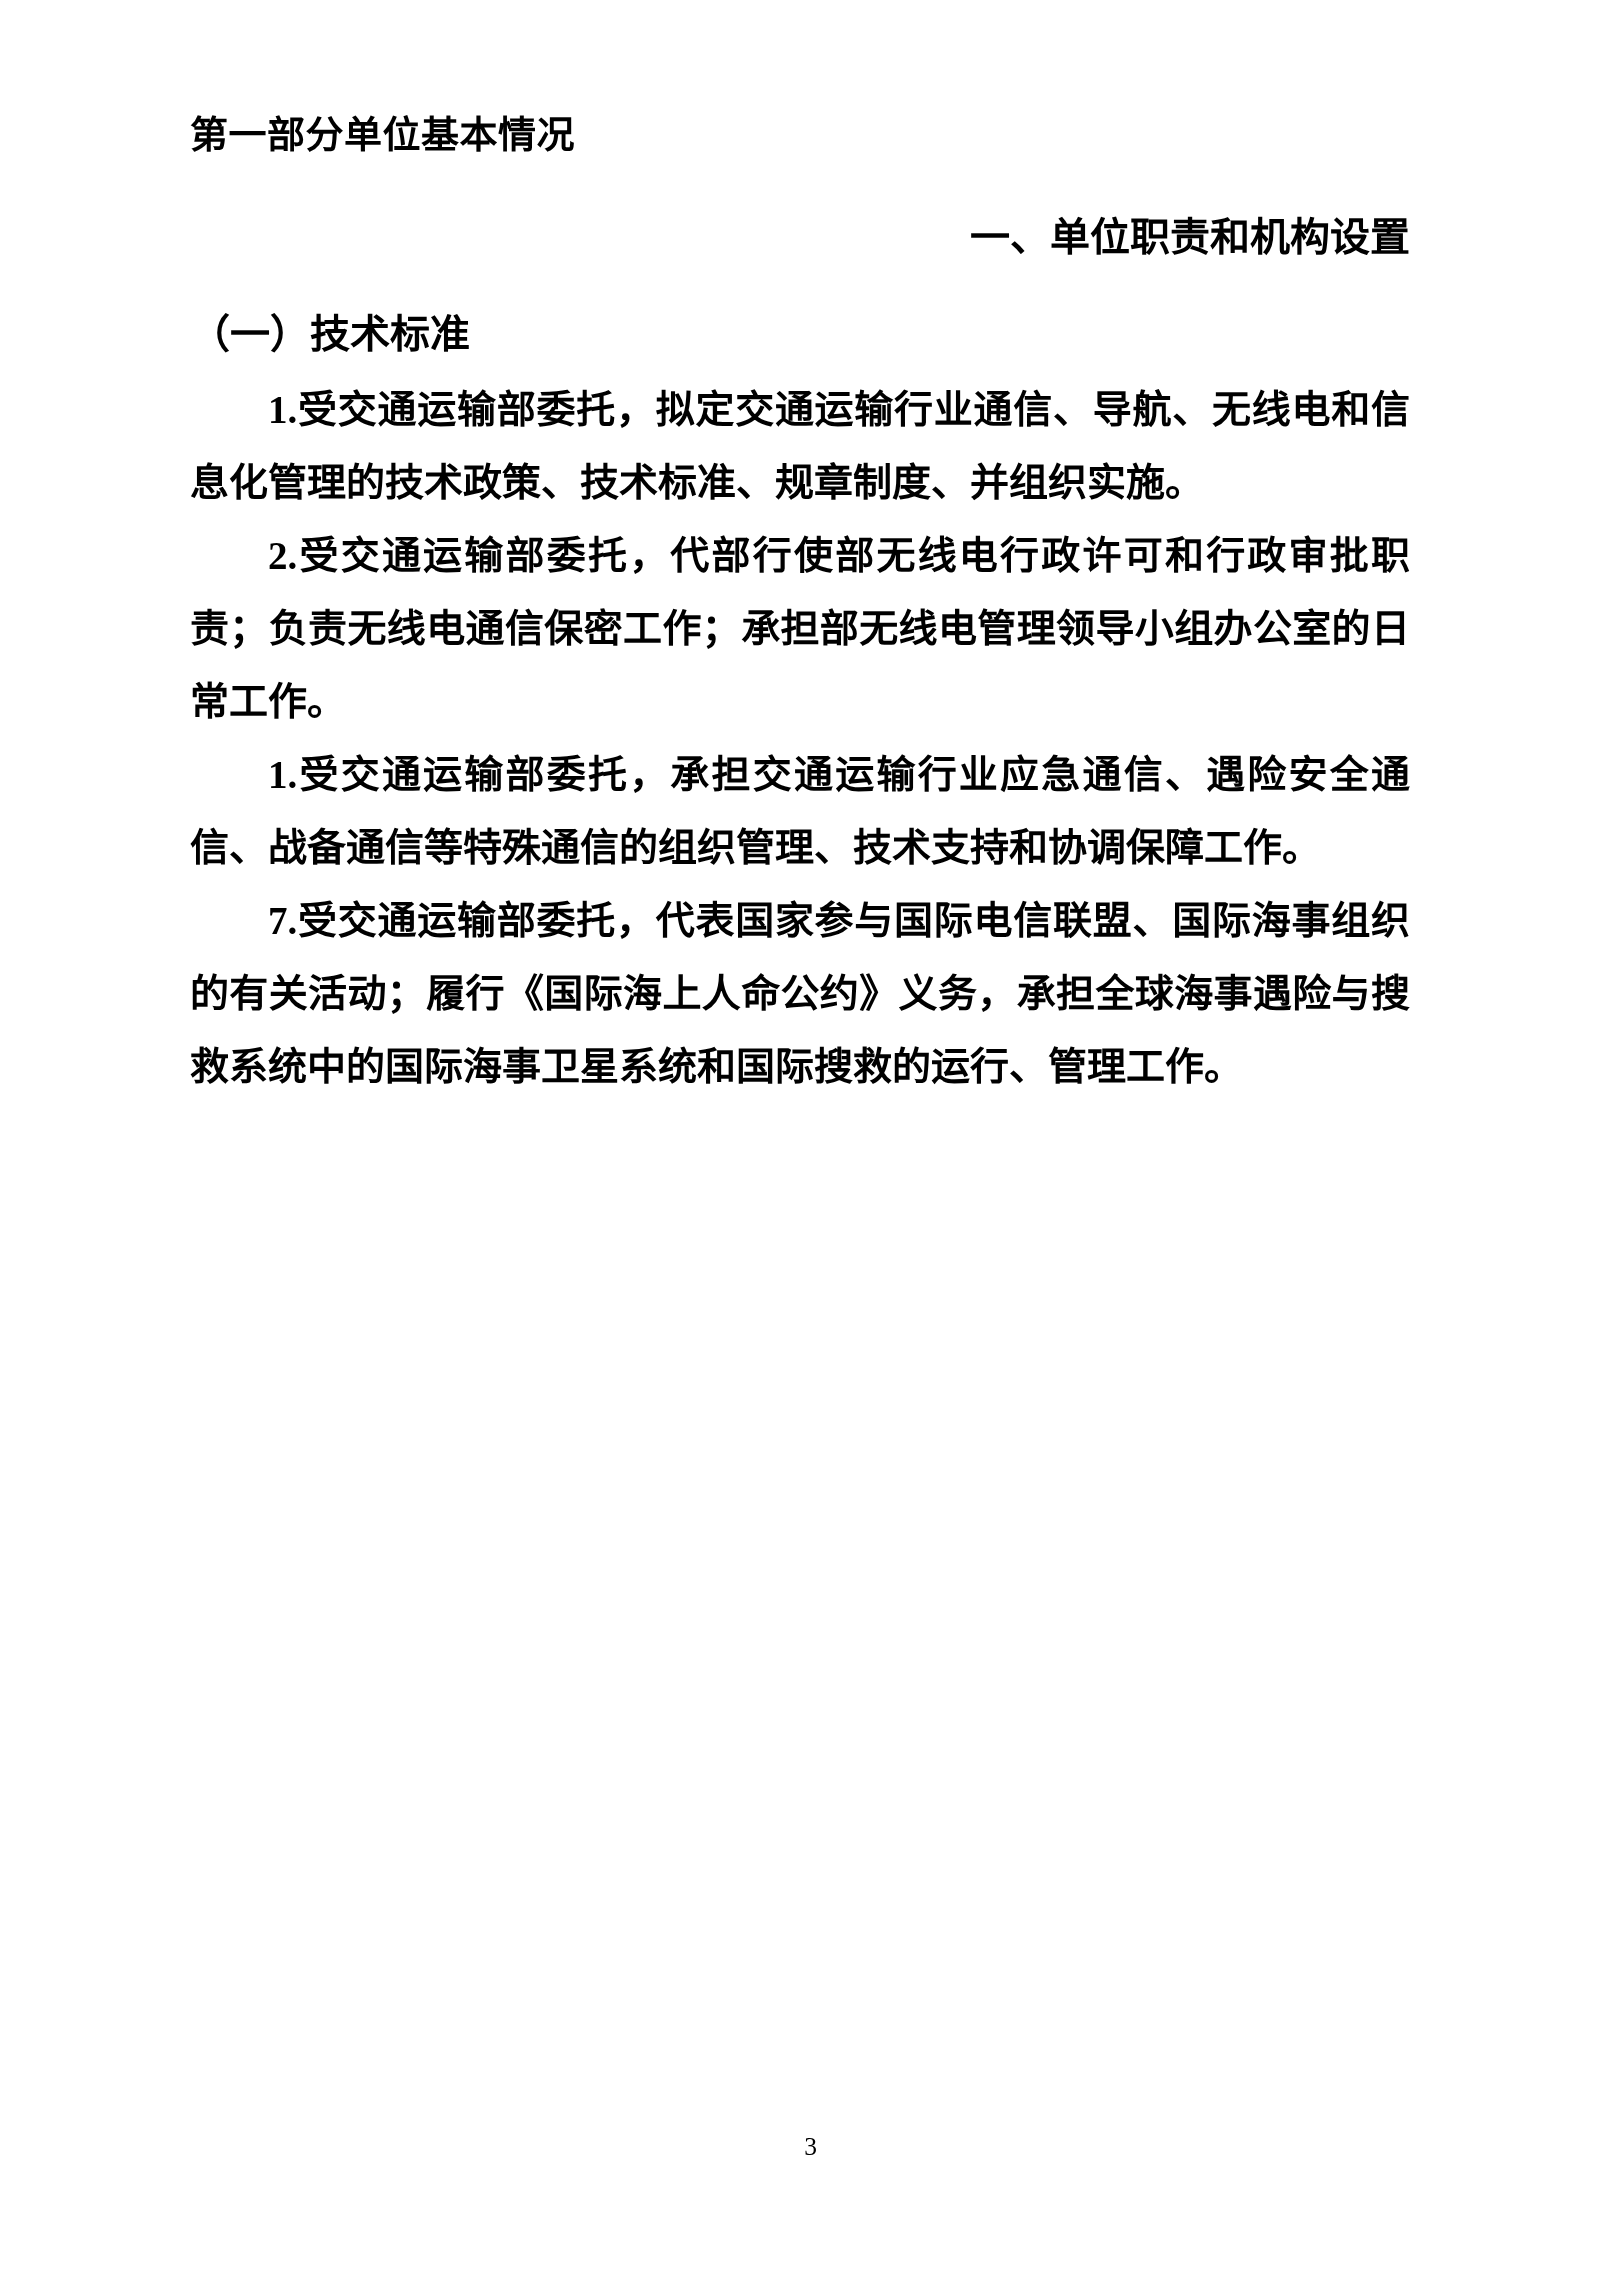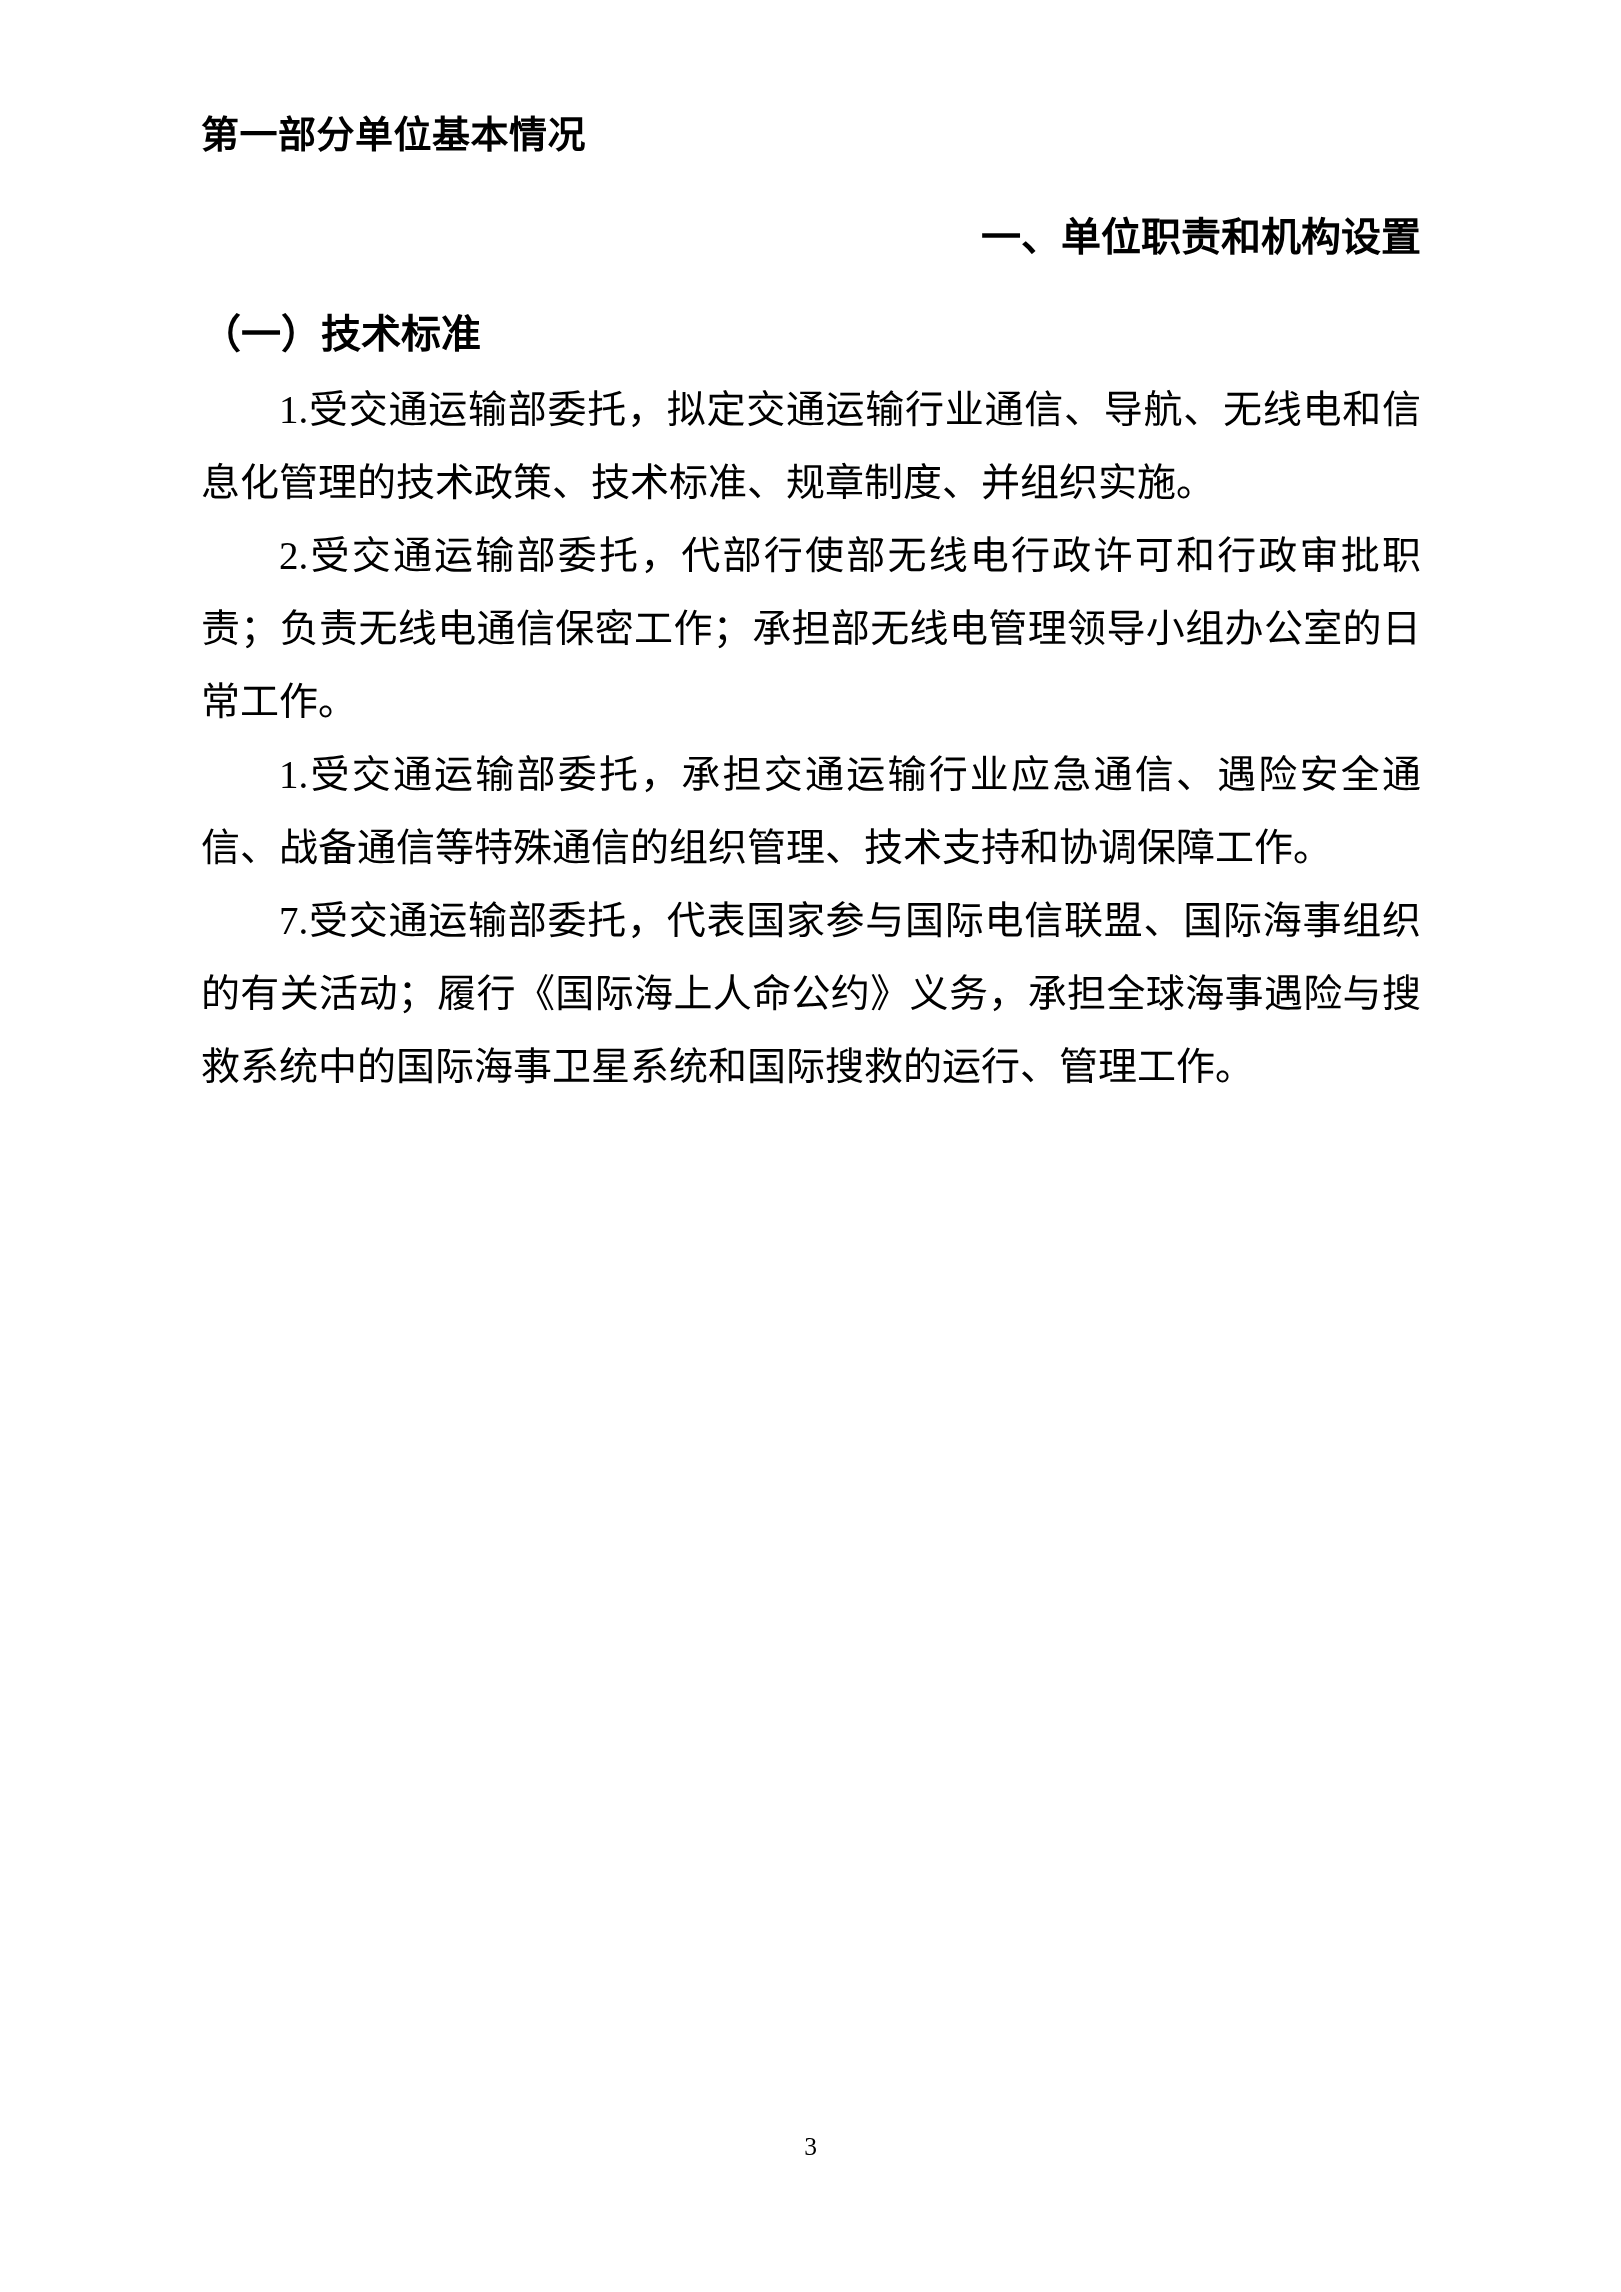--- a/index.html
+++ b/index.html
@@ -15,21 +15,21 @@
     height: 2293px;
     background: #ffffff;
     margin: 0 auto;
     overflow: hidden;
     box-sizing: border-box;
   }
 
   
   .content {
     position: absolute;
-    left: 201px;
+    left: 190px;
     top: 116px;
     width: 1220px;
   }
 
   
   .h-part {
     font-family: "Liberation Sans", "DejaVu Sans", sans-serif;
     font-weight: bold;
     font-size: 38px;
     line-height: 1.05;
@@ -58,21 +58,21 @@
     line-height: 1.05;
     color: #000;
     margin: 0 0 17.6px 0;
     text-indent: 0;
     white-space: nowrap;
   }
 
   
   .para {
     font-family: "Liberation Serif", "DejaVu Serif", serif;
-    font-weight: normal;
+    font-weight: bold;
     font-size: 39px;
     line-height: 73px;
     color: #000;
     margin: 0;
     text-indent: 2em;
     text-align: justify;
     text-justify: inter-ideograph;
     letter-spacing: 0px;
     word-break: break-all;
   }

